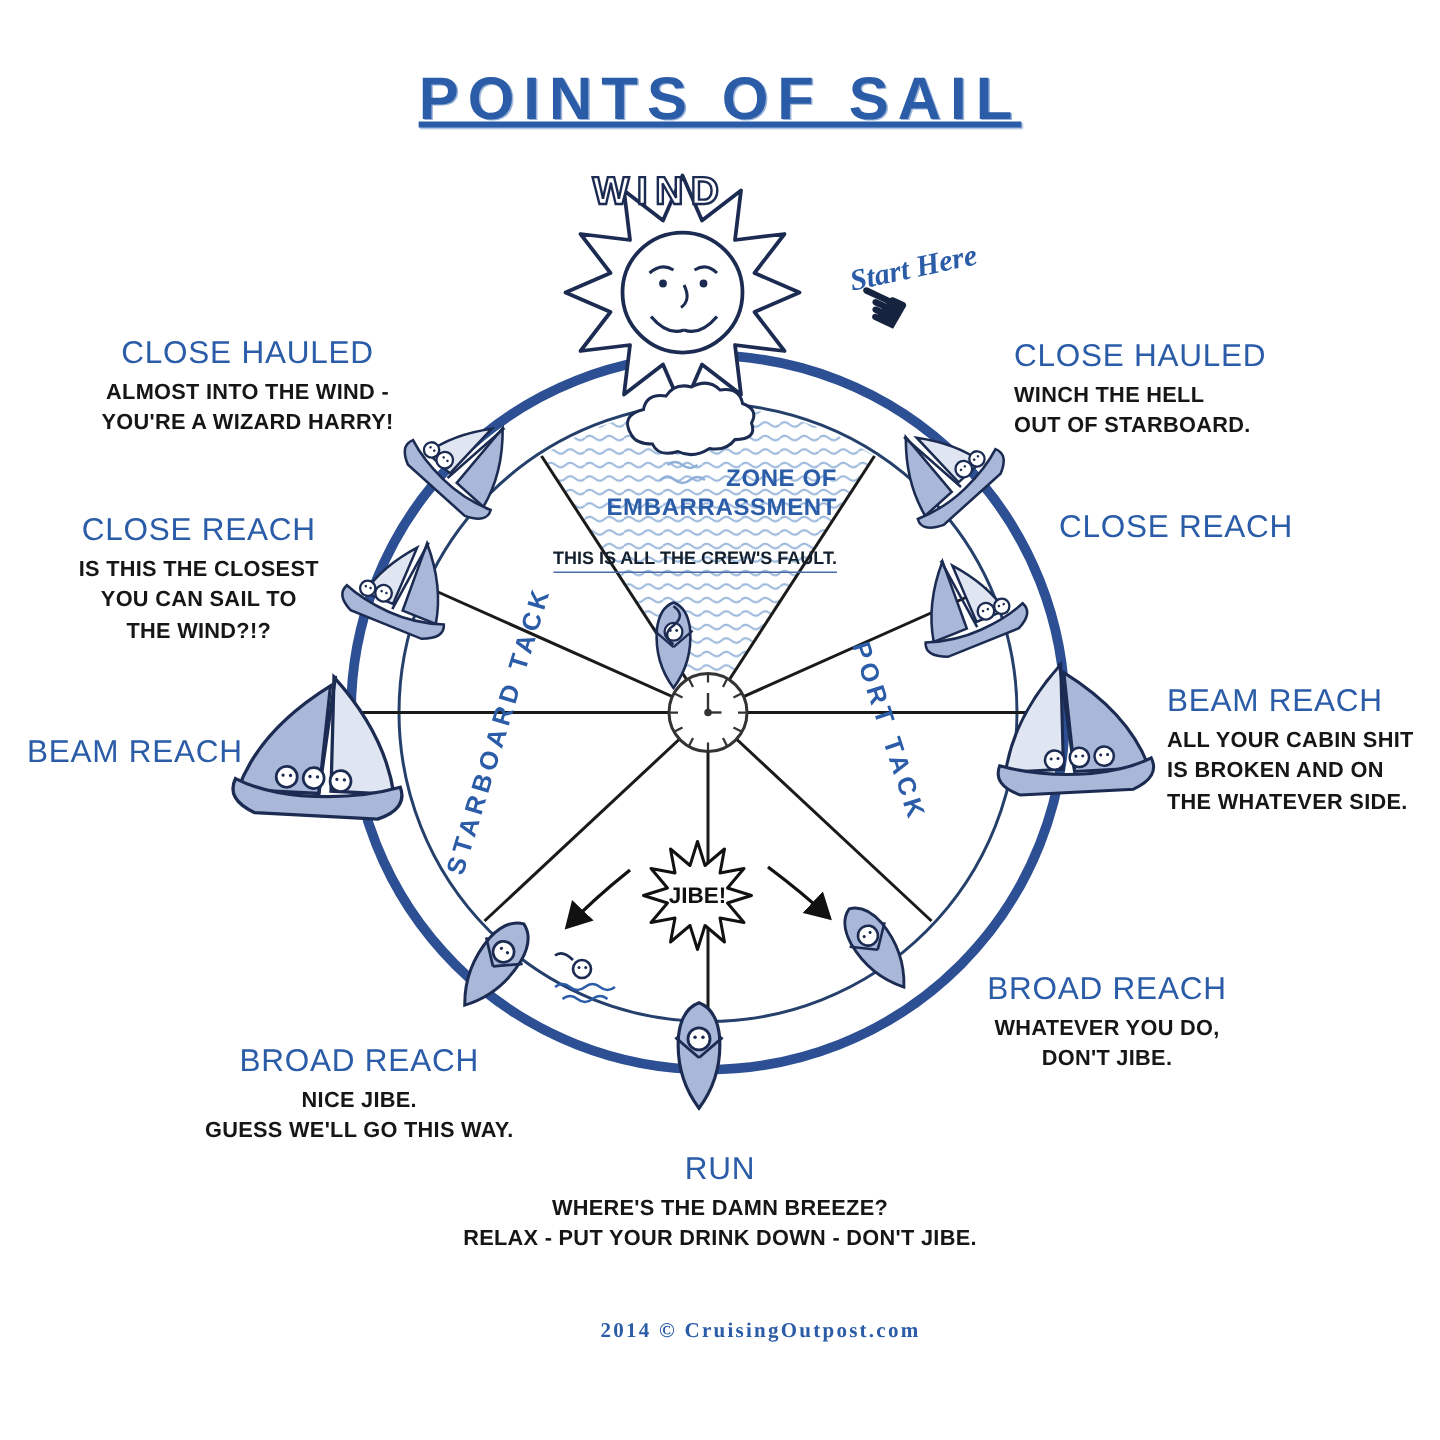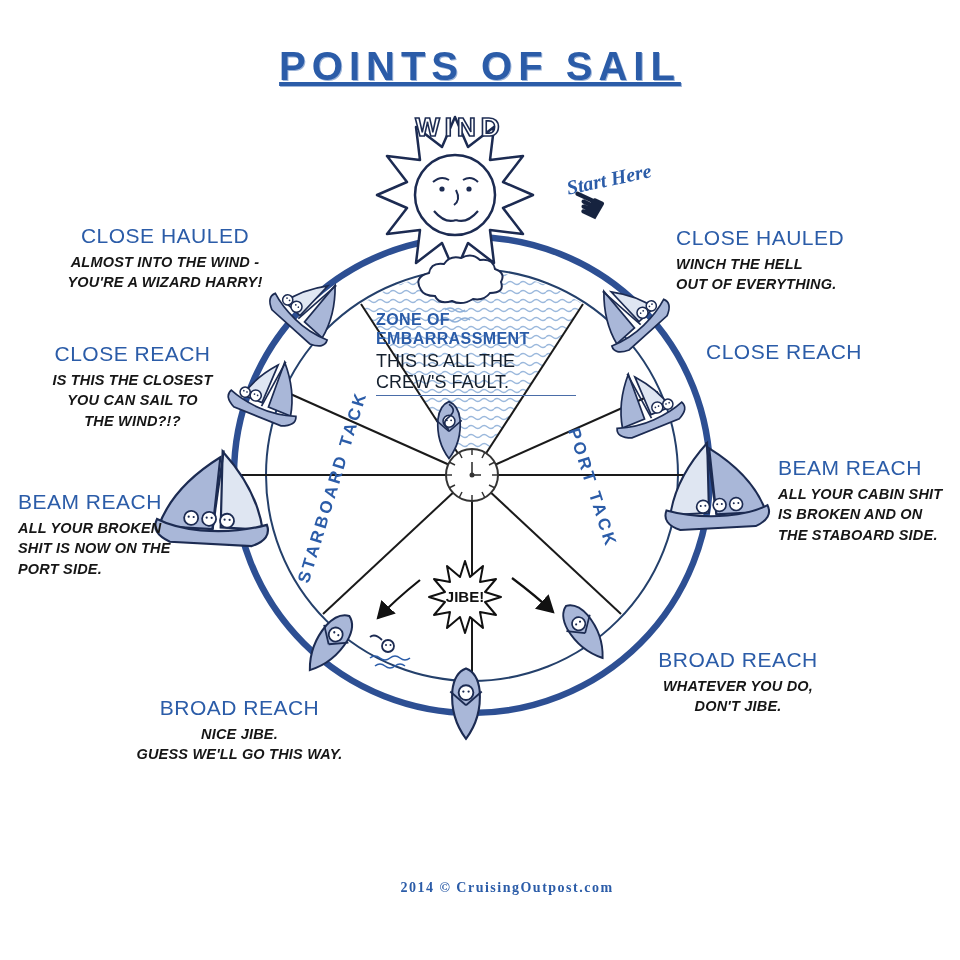--- a/index.html
+++ b/index.html
@@ -1,32 +1,32 @@
 <!DOCTYPE html>
 <html><head>
 <meta charset="utf-8">
 <style>
   html,body{margin:0;padding:0;background:#f6f7f8;}
   #stage{position:relative;width:960px;height:960px;background:#ffffff;overflow:hidden;
          font-family:"Liberation Sans",sans-serif;}
   .abs{position:absolute;}
   #title{left:0;top:44px;width:100%;text-align:center;color:#2b5ca8;font-size:40px;
          font-weight:700;letter-spacing:6px;text-shadow:1px 1px 0 #9db4d8;text-decoration:underline;}
-  #wind-label{left:395px;top:112px;width:130px;text-align:center;font-size:26px;font-weight:700;
+  #wind-label{left:395px;top:112px;width:130px;font-size:26px;font-weight:700;
          letter-spacing:5px;color:#fff;-webkit-text-stroke:1.6px #1c2b52;text-shadow:0 0 1px #1c2b52;}
   #start-here{left:566px;top:168px;color:#2b5ca8;font-family:"Liberation Serif",serif;
          font-style:italic;font-weight:700;font-size:20px;transform:rotate(-12deg);}
   #pointing-hand{left:568px;top:184px;font-size:42px;color:#16233f;transform:rotate(25deg);line-height:1;}
   .pt{position:absolute;}
   .pt .head{color:#2b5ca8;font-weight:400;font-size:21px;letter-spacing:.5px;margin-bottom:4px;}
-  .pt .body{color:#161616;font-weight:700;font-size:14.5px;line-height:1.4;white-space:pre-line;letter-spacing:.2px;font-style:italic;}
+  .pt .body{color:#161616;font-weight:700;font-size:14.5px;line-height:1.4;white-space:pre-line;letter-spacing:.2px;}
   .center{text-align:center;}
-  #zone-text{left:376px;top:310px;width:200px;text-align:left;}
+  #zone-text{left:358px;top:310px;width:200px;text-align:right;}
   #zone-text .zhead{color:#2b5ca8;font-weight:700;font-size:16px;line-height:1.2;white-space:pre-line;letter-spacing:.4px;}
-  #zone-text .znote{color:#15202e;font-weight:400;font-size:18px;margin-top:3px;border-bottom:1.5px solid #4a6da8;padding-bottom:2px;display:inline-block;}
+  #zone-text .znote{color:#15202e;font-weight:700;font-size:12px;margin-top:17px;border-bottom:1.5px solid #4a6da8;padding-bottom:2px;display:inline-block;}
   .tack{position:absolute;color:#2b5ca8;font-weight:700;font-size:17px;letter-spacing:3px;white-space:nowrap;}
   #tack-starboard{left:333px;top:487px;transform:translate(-50%,-50%) rotate(-73deg);}
   #tack-port{left:592px;top:488px;transform:translate(-50%,-50%) rotate(72deg);}
   #footer{left:0;top:880px;width:100%;text-align:center;color:#2b5ca8;font-size:14px;
           font-weight:700;letter-spacing:1.5px;font-family:"Liberation Serif",serif;padding-left:27px;}
   svg{position:absolute;left:0;top:0;}
   #jibe-text{font-family:"Liberation Sans",sans-serif;font-weight:700;font-size:15px;fill:#111;}
 </style>
 </head>
 <body>
@@ -189,56 +189,58 @@
 
   <div class="pt center" style="left:30px;top:224px;width:270px;">
     <div class="head">CLOSE HAULED</div>
     <div class="body">ALMOST INTO THE WIND -
 YOU'RE A WIZARD HARRY!</div>
   </div>
 
   <div class="pt" style="left:676px;top:226px;width:210px;">
     <div class="head">CLOSE HAULED</div>
     <div class="body">WINCH THE HELL
-OUT OF EVERYTHING.</div>
+OUT OF STARBOARD.</div>
   </div>
 
   <div class="pt center" style="left:35px;top:342px;width:195px;">
     <div class="head">CLOSE REACH</div>
     <div class="body">IS THIS THE CLOSEST
 YOU CAN SAIL TO
 THE WIND?!?</div>
   </div>
 
   <div class="pt" style="left:706px;top:340px;width:195px;">
     <div class="head">CLOSE REACH</div>
   </div>
 
   <div class="pt" style="left:18px;top:490px;width:190px;">
     <div class="head">BEAM REACH</div>
-    <div class="body">ALL YOUR BROKEN
-SHIT IS NOW ON THE
-PORT SIDE.</div>
   </div>
 
   <div class="pt" style="left:778px;top:456px;width:180px;">
     <div class="head">BEAM REACH</div>
     <div class="body">ALL YOUR CABIN SHIT
 IS BROKEN AND ON
-THE STABOARD SIDE.</div>
+THE WHATEVER SIDE.</div>
   </div>
 
   <div class="pt center" style="left:112px;top:696px;width:255px;">
     <div class="head">BROAD REACH</div>
     <div class="body">NICE JIBE.
 GUESS WE'LL GO THIS WAY.</div>
   </div>
 
   <div class="pt center" style="left:638px;top:648px;width:200px;">
     <div class="head">BROAD REACH</div>
     <div class="body">WHATEVER YOU DO,
 DON'T JIBE.</div>
   </div>
 
+  <div class="pt center" style="left:290px;top:768px;width:380px;">
+    <div class="head">RUN</div>
+    <div class="body">WHERE'S THE DAMN BREEZE?
+RELAX - PUT YOUR DRINK DOWN - DON'T JIBE.</div>
+  </div>
 
   <div id="footer" class="abs">2014 © CruisingOutpost.com</div>
 
 </div>
 
 </body></html>

